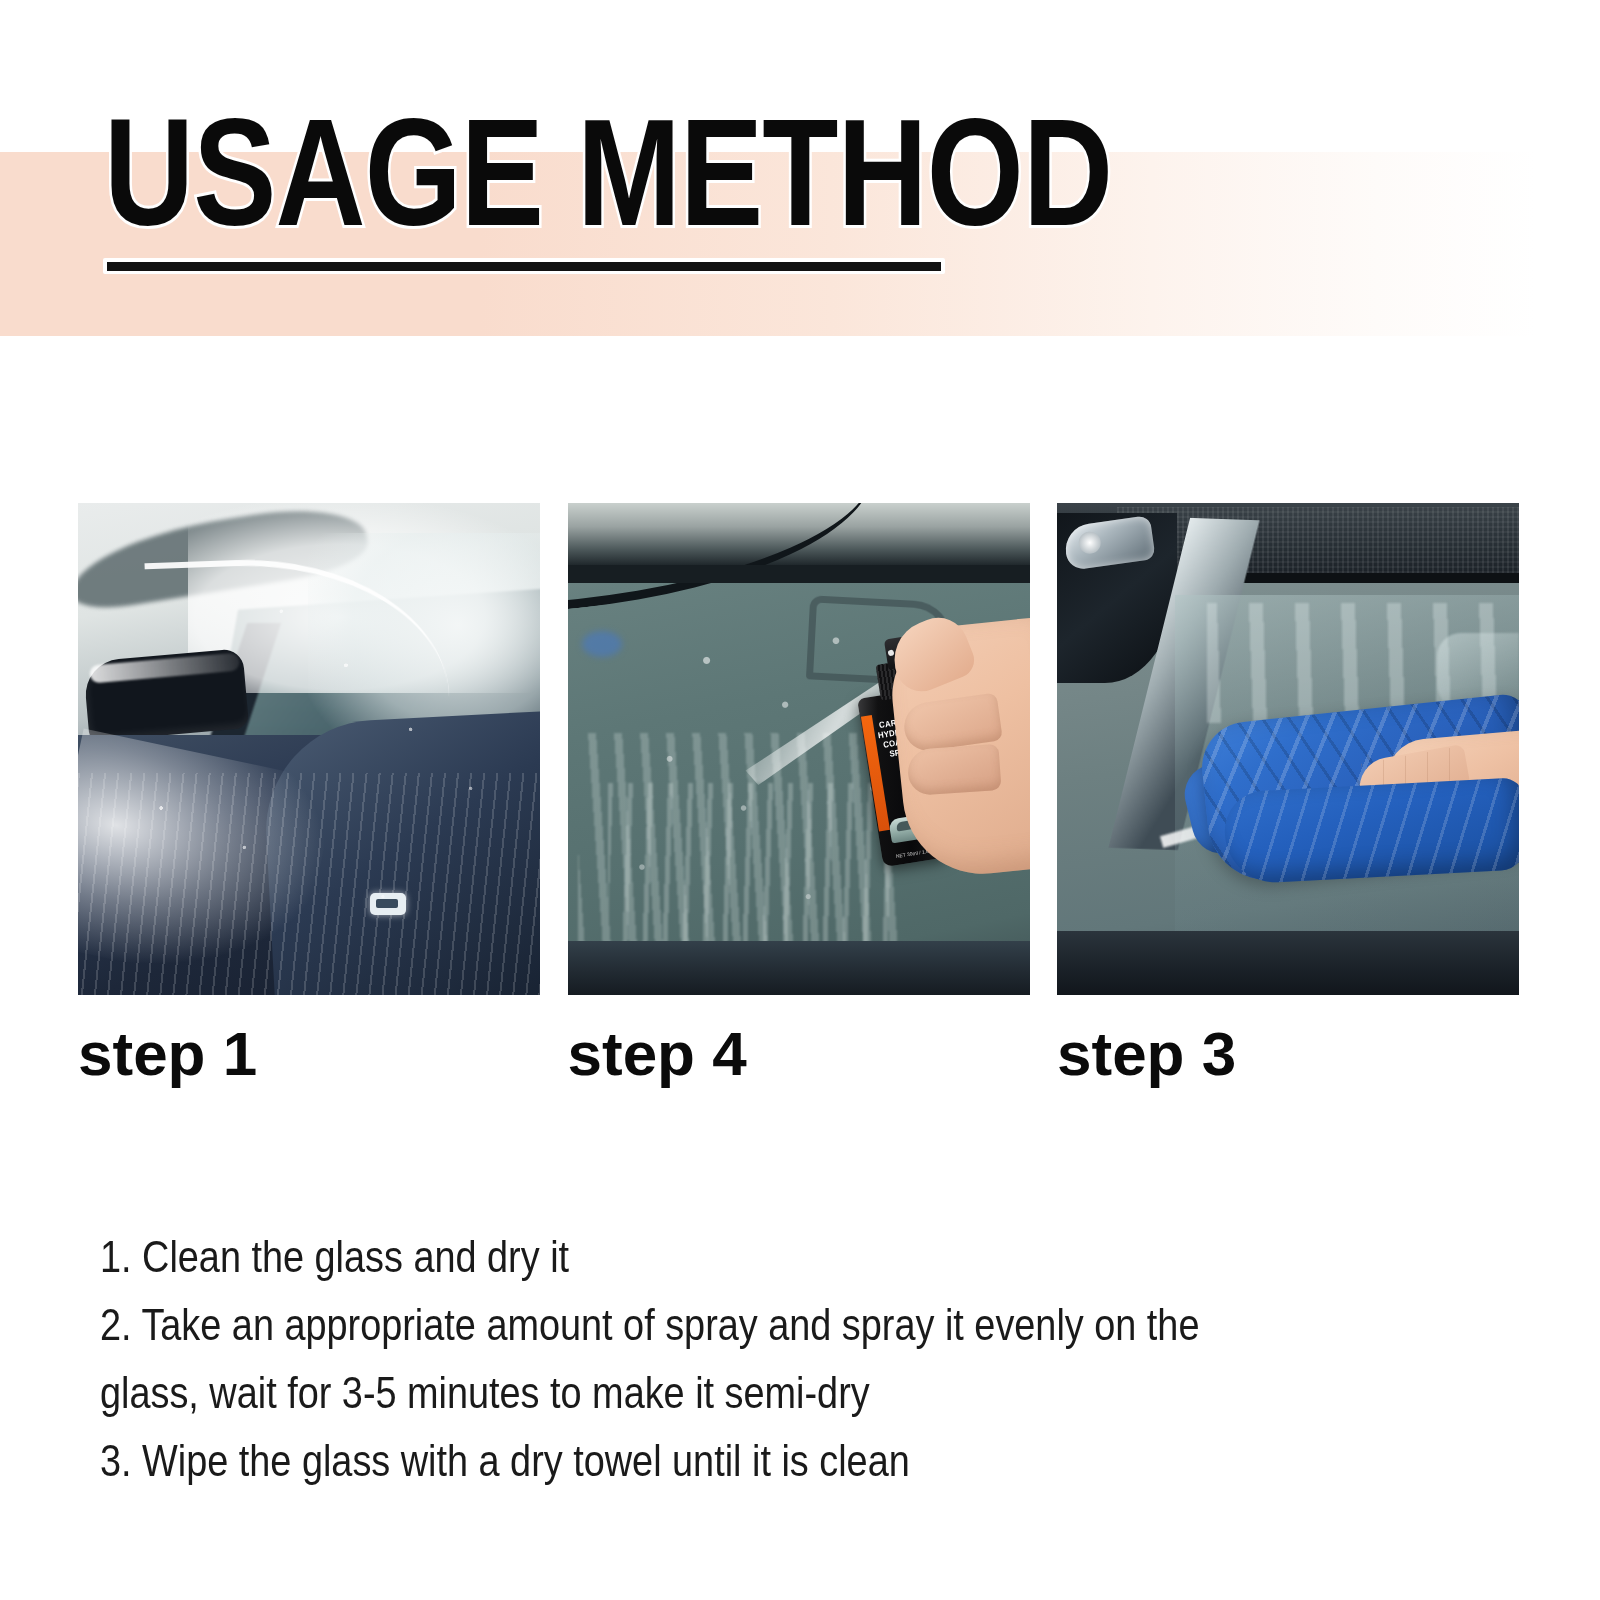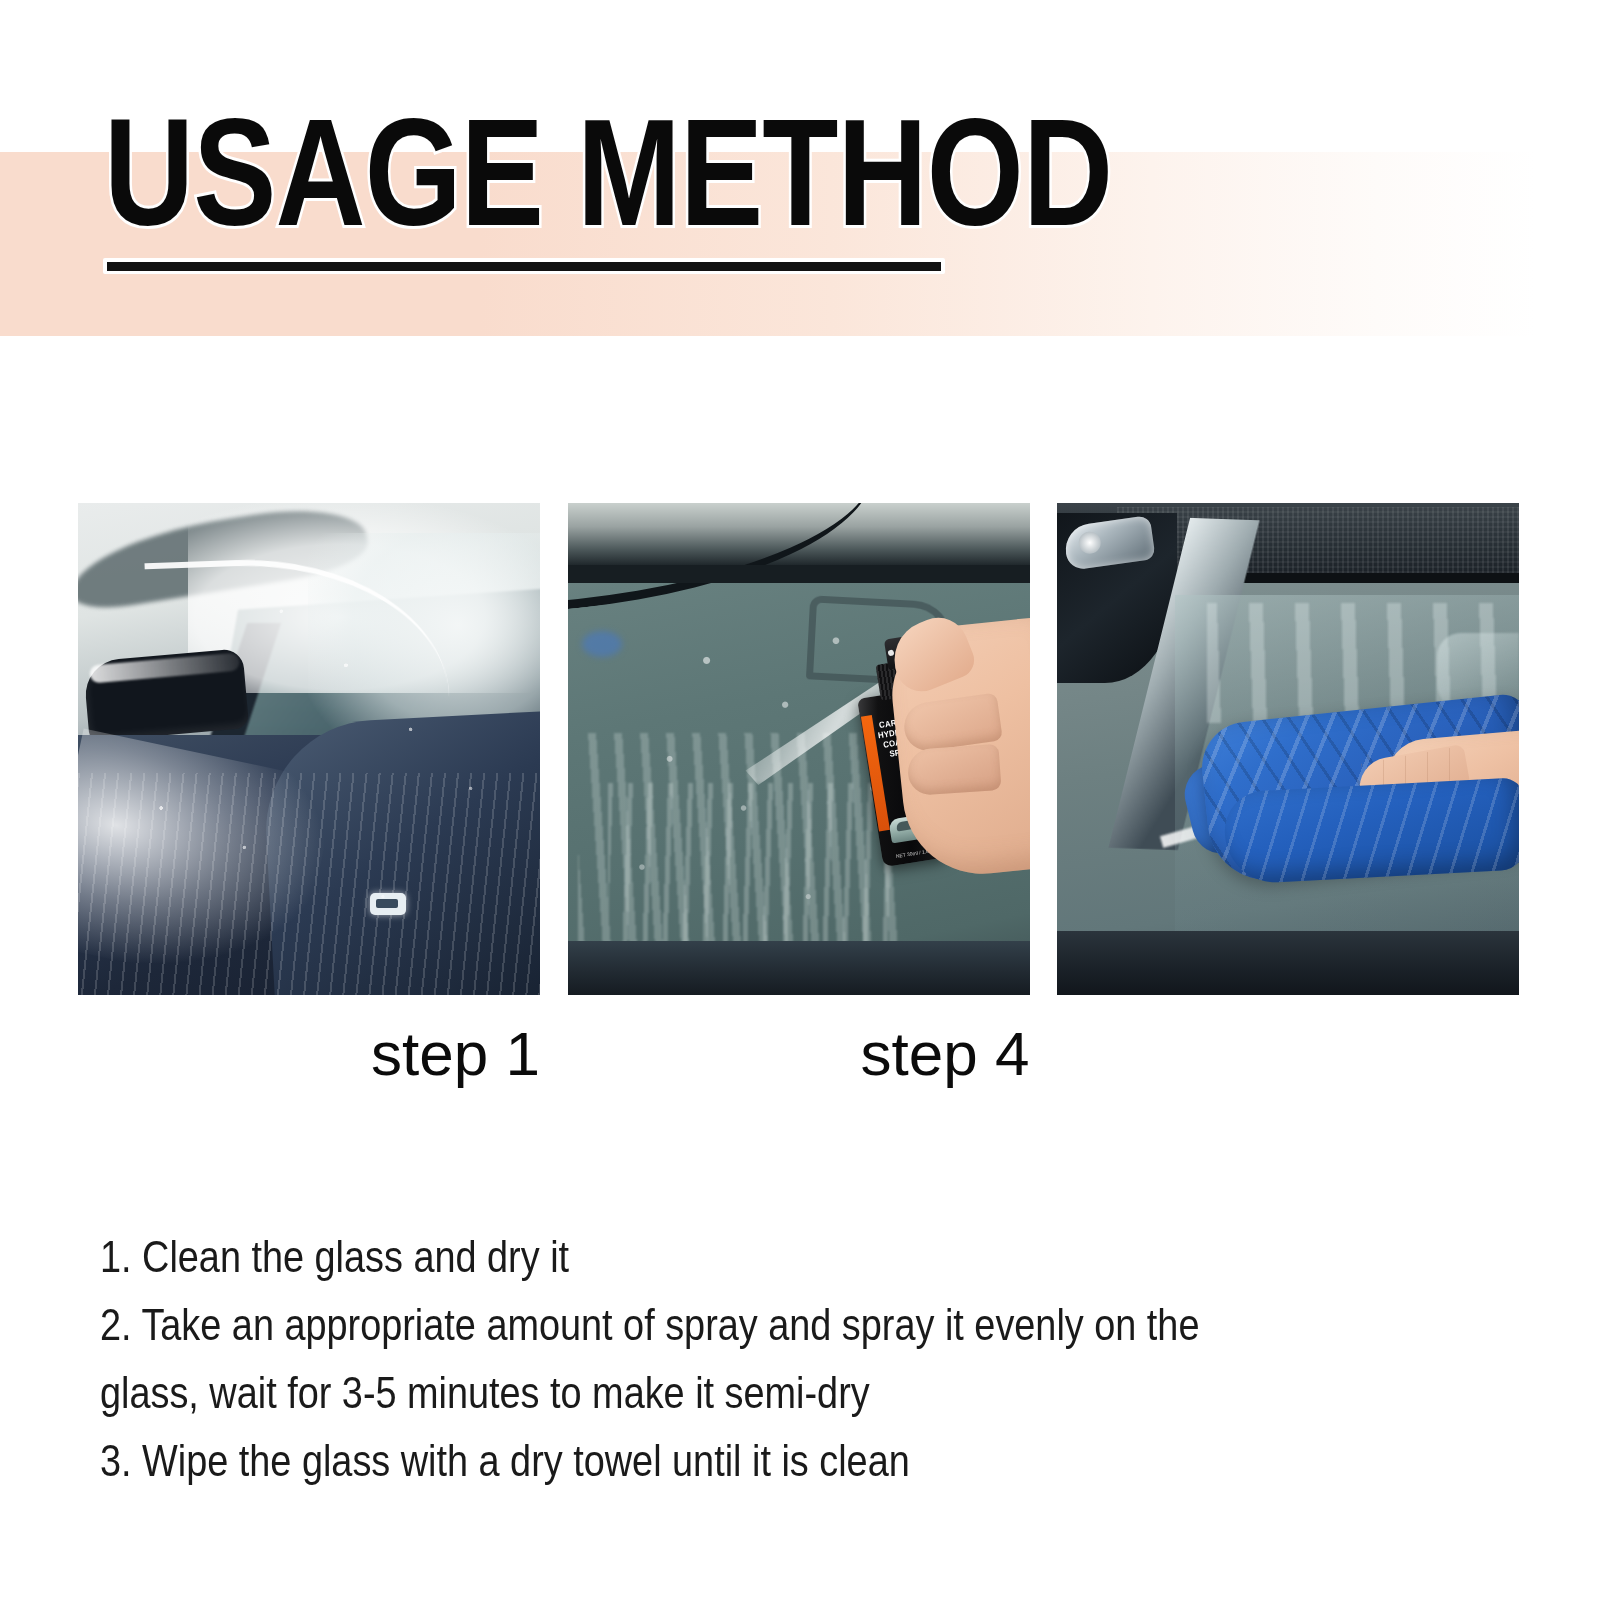--- a/index.html
+++ b/index.html
@@ -46,23 +46,23 @@
     display:flex;justify-content:space-between;
   }
   .step-col{width:462px;}
   .step-photo{
     width:462px;height:492px;
     position:relative;overflow:hidden;
     background:#2b3440;
   }
   .step-caption{
     margin-top:24px;
-    text-align:right;
+    text-align:left;
     font-family:"Liberation Sans", sans-serif;
-    font-weight:400;
+    font-weight:700;
     font-size:62px;
     line-height:70px;
     color:#0b0b0b;
     letter-spacing:0px;
   }
 
   
   .p1-sky{position:absolute;inset:0;background:
      linear-gradient(170deg,#e9ecec 0%,#dfe4e3 20%,#b9c2c4 38%,#6b7a85 56%,#3b4a5c 72%,#2a3548 100%);}
   .p1-roof{position:absolute;left:-10px;top:18px;width:300px;height:70px;background:#5c6a6d;
@@ -324,20 +324,21 @@
 
       <div class="p3-towel2"></div>
       <div class="p3-towel">
         <div class="p3-towel-folds"></div>
       </div>
       <div class="p3-hand"></div>
       <div class="p3-fingers"></div>
       <div class="p3-fing-lines"></div>
       <div class="p3-towelfront"></div>
     </div>
+    <div class="step-caption">step 3</div>
   </div>
 
 </div>
 
 <div id="instructions">
   <p>1. Clean the glass and dry it</p>
   <p>2. Take an appropriate amount of spray and spray it evenly on the</p>
   <p>glass, wait for 3-5 minutes to make it semi-dry</p>
   <p>3. Wipe the glass with a dry towel until it is clean</p>
 </div>

